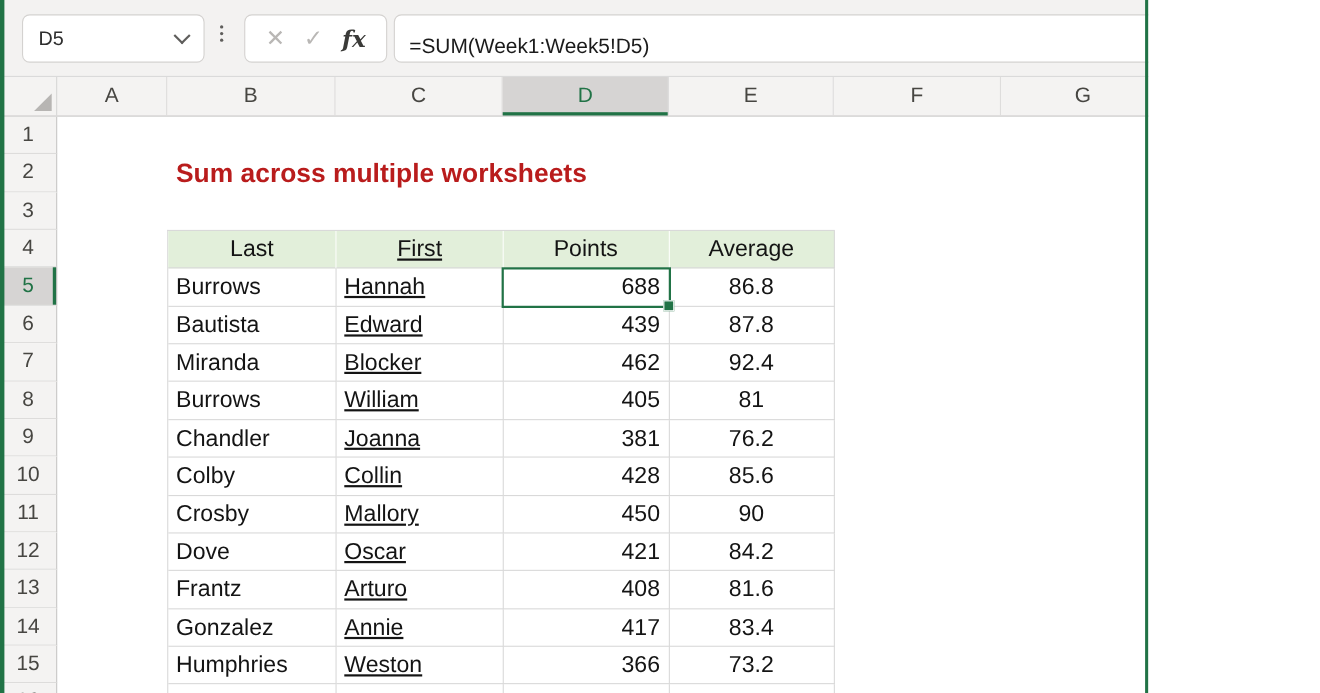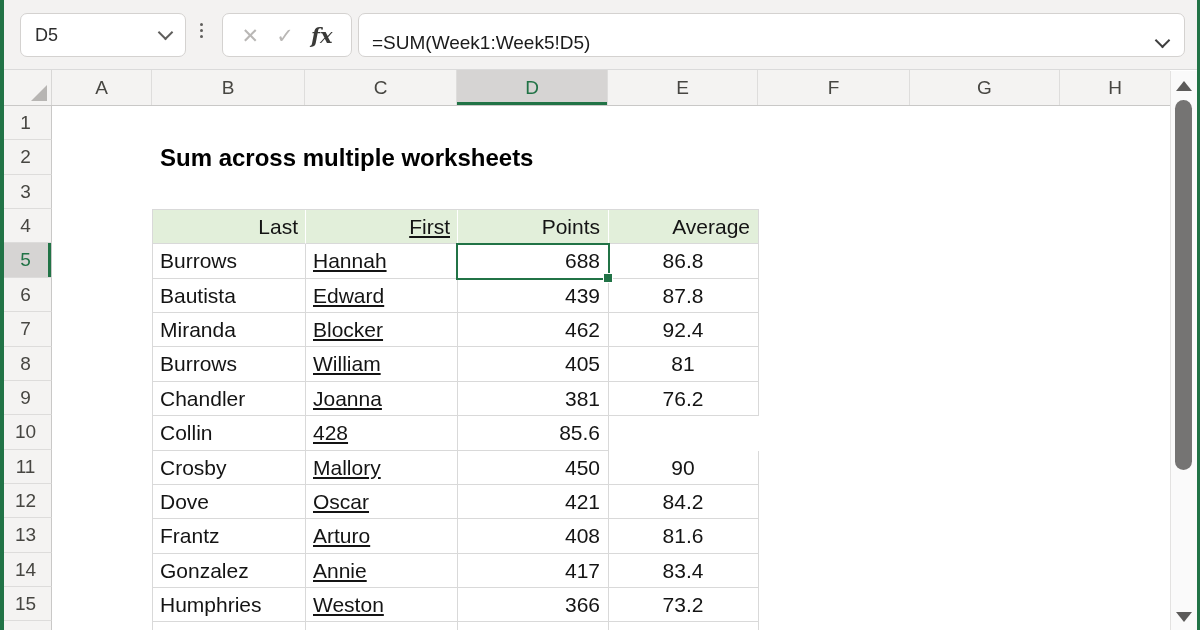--- a/index.html
+++ b/index.html
@@ -1,17 +1,17 @@
 <!DOCTYPE html>
 <html><head>
 <meta charset="utf-8">
 <style>
   html,body{margin:0;padding:0;}
   body{font-family:"Liberation Sans",sans-serif;background:#fff;}
-  .screen{position:relative;width:1200px;height:630px;overflow:hidden;background:#fff;}
+  .screen{position:relative;width:1044px;height:630px;overflow:hidden;background:#fff;}
 
   
   .edge{position:absolute;top:0;bottom:0;width:4px;background:#217346;z-index:30;}
   .edge.left{left:0;}
   .edge.right{right:0;width:3px;}
 
   
   .toolbar{position:absolute;left:0;top:0;width:1200px;height:70px;background:#f3f2f1;
            border-bottom:1px solid #dadada;box-sizing:border-box;z-index:5;}
   .box{position:absolute;top:13px;height:44px;background:#fff;border:1px solid #d4d2d0;
@@ -52,31 +52,31 @@
   
   .sheetbody{position:absolute;left:0;top:106px;width:1170px;height:524px;overflow:hidden;background:#fff;}
   .rowheaders{position:absolute;left:0;top:0;width:52px;}
   .rowh{width:52px;height:34.36px;line-height:34.36px;text-align:center;font-size:19px;color:#474642;
         background:#f4f3f2;border-right:1px solid #c9c8c7;border-bottom:1px solid #dddcdb;
         box-sizing:border-box;position:relative;cursor:pointer;}
   .rowh.sel{background:#d6d4d3;color:#217346;}
   .rowh.sel::after{content:"";position:absolute;right:0;top:0;bottom:0;width:3px;background:#217346;}
 
   .content{position:absolute;left:52px;top:0;width:1118px;height:524px;}
-  .title{position:absolute;left:108px;top:38px;font-size:24px;font-weight:bold;color:#000000;white-space:nowrap;}
+  .title{position:absolute;left:108px;top:38px;font-size:24px;font-weight:bold;color:#b91c1c;white-space:nowrap;}
 
   .table{position:absolute;left:100px;top:103px;border-left:1px solid #d9d9d9;border-top:1px solid #d9d9d9;}
   .trow{display:flex;height:34.36px;}
   .tc{box-sizing:border-box;border-right:1px solid #d9d9d9;border-bottom:1px solid #d9d9d9;
       font-size:21px;color:#141414;line-height:31px;padding:1px 7px 0 7px;white-space:nowrap;overflow:hidden;cursor:cell;}
   .tc:nth-child(1){width:153px;}
   .tc:nth-child(2){width:152px;text-decoration:underline;}
   .tc:nth-child(3){width:151px;text-align:right;padding-right:8px;}
   .tc:nth-child(4){width:150px;text-align:center;padding-right:8px;}
-  .thead .tc{background:#e2efda;text-align:right;border-right-color:#ffffff;}
+  .thead .tc{background:#e2efda;text-align:center;border-right-color:#ffffff;}
   .thead .tc:nth-child(4){border-right-color:#d9d9d9;}
 
   .selbox{position:absolute;left:404px;top:137px;width:154px;height:37px;
           border:2px solid #217346;box-sizing:border-box;pointer-events:none;z-index:6;}
   .fillhandle{position:absolute;right:-5px;bottom:-5px;width:8px;height:8px;background:#217346;
               border:1px solid #fff;box-sizing:content-box;pointer-events:auto;cursor:crosshair;}
 
   
   .vscroll{position:absolute;left:1170px;top:71px;width:27px;height:559px;background:#fafafa;
            border-left:1px solid #e3e2e1;box-sizing:border-box;z-index:5;}
@@ -212,20 +212,21 @@
             </div>
 
             <div class="trow">
               <div class="tc">Chandler</div>
               <div class="tc">Joanna</div>
               <div class="tc">381</div>
               <div class="tc">76.2</div>
             </div>
 
             <div class="trow">
+              <div class="tc">Colby</div>
               <div class="tc">Collin</div>
               <div class="tc">428</div>
               <div class="tc">85.6</div>
             </div>
 
             <div class="trow">
               <div class="tc">Crosby</div>
               <div class="tc">Mallory</div>
               <div class="tc">450</div>
               <div class="tc">90</div>

